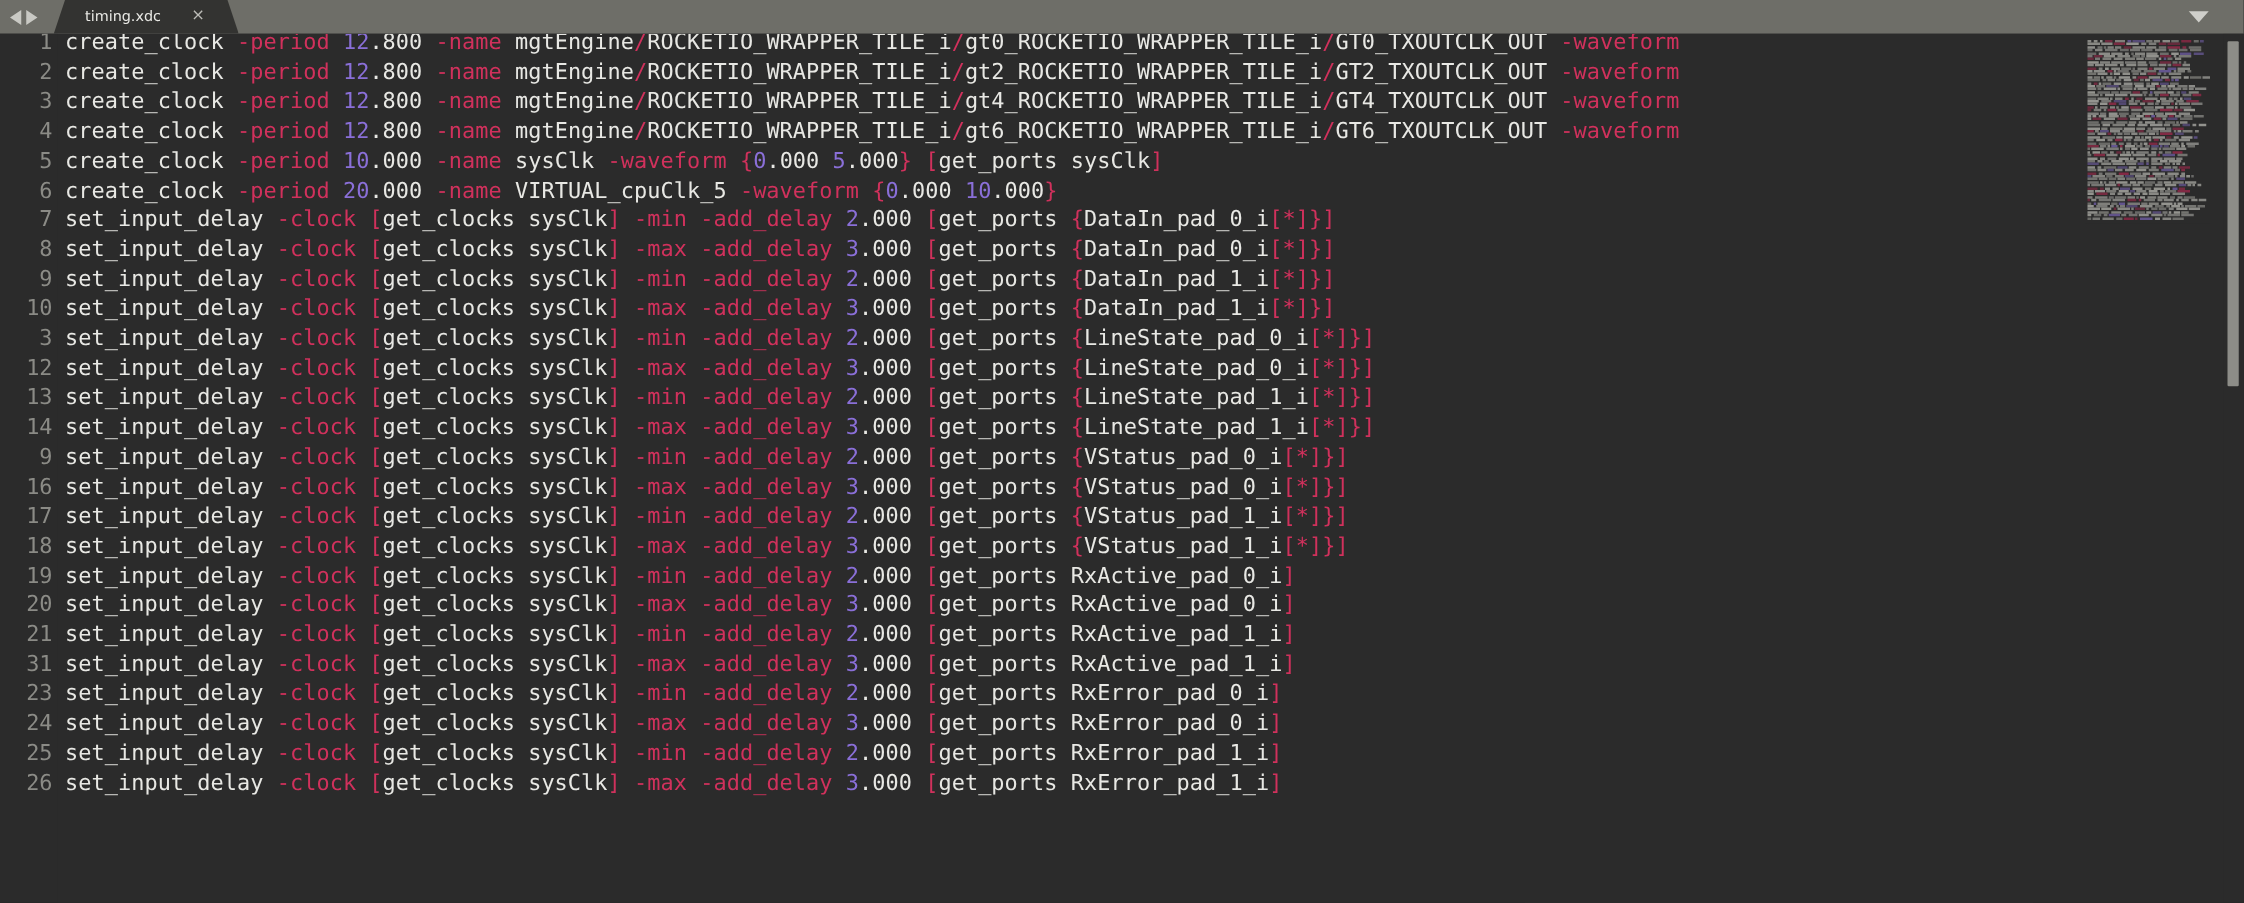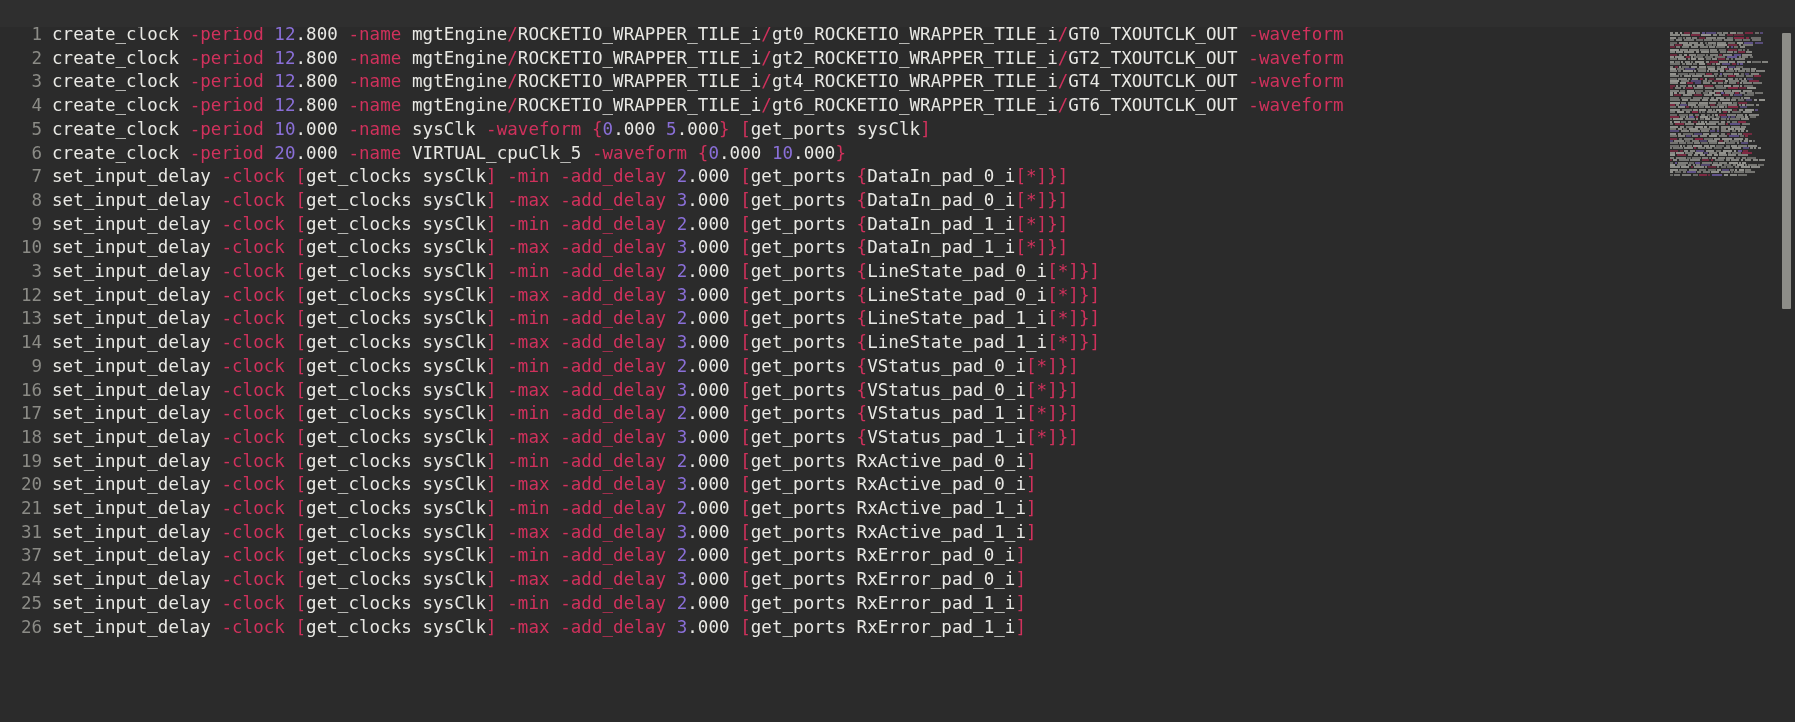--- a/index.html
+++ b/index.html
@@ -104,20 +104,34 @@
     position: absolute; top: 6px; left: 3px;
     width: 9px; height: 276px;
     background: #8d8d88; border-radius: 1px;
   }
 </style>
 </head>
 <body>
 
 <div id="window">
 
+  <div id="tabbar">
+
+    <div id="navarrows">
+      <div class="navarrow left"></div>
+      <div class="navarrow right"></div>
+    </div>
+
+    <div id="tab">
+      <div id="tab-label">timing.xdc</div>
+      <div id="tab-close">×</div>
+    </div>
+
+    <div id="header-caret"></div>
+  </div>
 
   <div id="editor">
     <div id="gutter">
         <div class="lineno" style="top: -4px;">1</div>
         <div class="lineno" style="top: 19.7px;">2</div>
         <div class="lineno" style="top: 43.4px;">3</div>
         <div class="lineno" style="top: 67.1px;">4</div>
         <div class="lineno" style="top: 90.8px;">5</div>
         <div class="lineno" style="top: 114.5px;">6</div>
         <div class="lineno" style="top: 138.2px;">7</div>
@@ -129,21 +143,21 @@
         <div class="lineno" style="top: 280.4px;">13</div>
         <div class="lineno" style="top: 304.1px;">14</div>
         <div class="lineno" style="top: 327.8px;">9</div>
         <div class="lineno" style="top: 351.5px;">16</div>
         <div class="lineno" style="top: 375.2px;">17</div>
         <div class="lineno" style="top: 398.9px;">18</div>
         <div class="lineno" style="top: 422.6px;">19</div>
         <div class="lineno" style="top: 446.3px;">20</div>
         <div class="lineno" style="top: 470px;">21</div>
         <div class="lineno" style="top: 493.7px;">31</div>
-        <div class="lineno" style="top: 517.4px;">37</div>
+        <div class="lineno" style="top: 517.4px;">23</div>
         <div class="lineno" style="top: 541.1px;">24</div>
         <div class="lineno" style="top: 564.8px;">25</div>
         <div class="lineno" style="top: 588.5px;">26</div>
       </div>
     <div id="code">
         <div class="codeline" style="top: -4px;"><span class="t-plain">create_clock </span><span class="t-flag">-period</span><span class="t-plain"> </span><span class="t-num">12</span><span class="t-plain">.800 </span><span class="t-flag">-name</span><span class="t-plain"> mgtEngine</span><span class="t-punct">/</span><span class="t-plain">ROCKETIO_WRAPPER_TILE_i</span><span class="t-punct">/</span><span class="t-plain">gt0_ROCKETIO_WRAPPER_TILE_i</span><span class="t-punct">/</span><span class="t-plain">GT0_TXOUTCLK_OUT </span><span class="t-flag">-waveform</span></div>
         <div class="codeline" style="top: 19.7px;"><span class="t-plain">create_clock </span><span class="t-flag">-period</span><span class="t-plain"> </span><span class="t-num">12</span><span class="t-plain">.800 </span><span class="t-flag">-name</span><span class="t-plain"> mgtEngine</span><span class="t-punct">/</span><span class="t-plain">ROCKETIO_WRAPPER_TILE_i</span><span class="t-punct">/</span><span class="t-plain">gt2_ROCKETIO_WRAPPER_TILE_i</span><span class="t-punct">/</span><span class="t-plain">GT2_TXOUTCLK_OUT </span><span class="t-flag">-waveform</span></div>
         <div class="codeline" style="top: 43.4px;"><span class="t-plain">create_clock </span><span class="t-flag">-period</span><span class="t-plain"> </span><span class="t-num">12</span><span class="t-plain">.800 </span><span class="t-flag">-name</span><span class="t-plain"> mgtEngine</span><span class="t-punct">/</span><span class="t-plain">ROCKETIO_WRAPPER_TILE_i</span><span class="t-punct">/</span><span class="t-plain">gt4_ROCKETIO_WRAPPER_TILE_i</span><span class="t-punct">/</span><span class="t-plain">GT4_TXOUTCLK_OUT </span><span class="t-flag">-waveform</span></div>
         <div class="codeline" style="top: 67.1px;"><span class="t-plain">create_clock </span><span class="t-flag">-period</span><span class="t-plain"> </span><span class="t-num">12</span><span class="t-plain">.800 </span><span class="t-flag">-name</span><span class="t-plain"> mgtEngine</span><span class="t-punct">/</span><span class="t-plain">ROCKETIO_WRAPPER_TILE_i</span><span class="t-punct">/</span><span class="t-plain">gt6_ROCKETIO_WRAPPER_TILE_i</span><span class="t-punct">/</span><span class="t-plain">GT6_TXOUTCLK_OUT </span><span class="t-flag">-waveform</span></div>
         <div class="codeline" style="top: 90.8px;"><span class="t-plain">create_clock </span><span class="t-flag">-period</span><span class="t-plain"> </span><span class="t-num">10</span><span class="t-plain">.000 </span><span class="t-flag">-name</span><span class="t-plain"> sysClk </span><span class="t-flag">-waveform</span><span class="t-plain"> </span><span class="t-punct">{</span><span class="t-num">0</span><span class="t-plain">.000 </span><span class="t-num">5</span><span class="t-plain">.000</span><span class="t-punct">}</span><span class="t-plain"> </span><span class="t-punct">[</span><span class="t-plain">get_ports sysClk</span><span class="t-punct">]</span></div>

